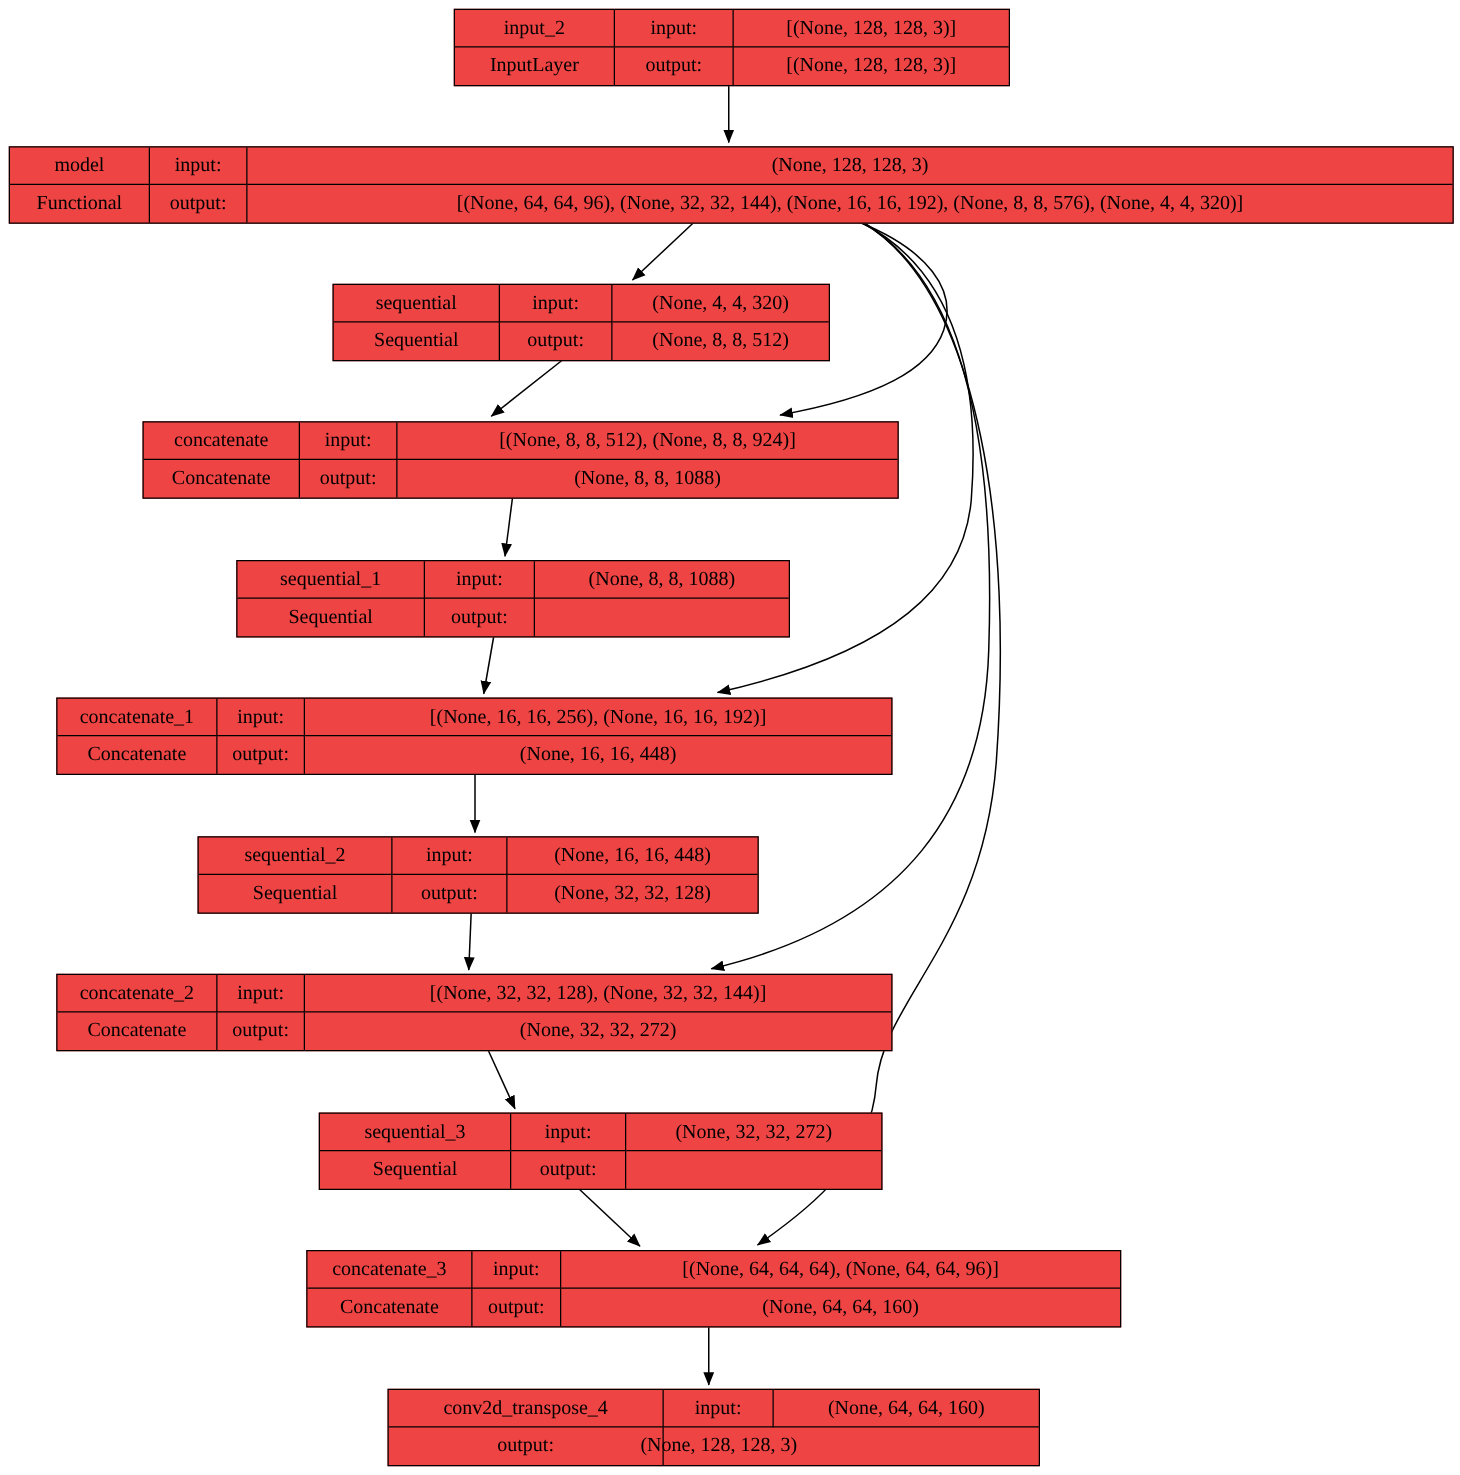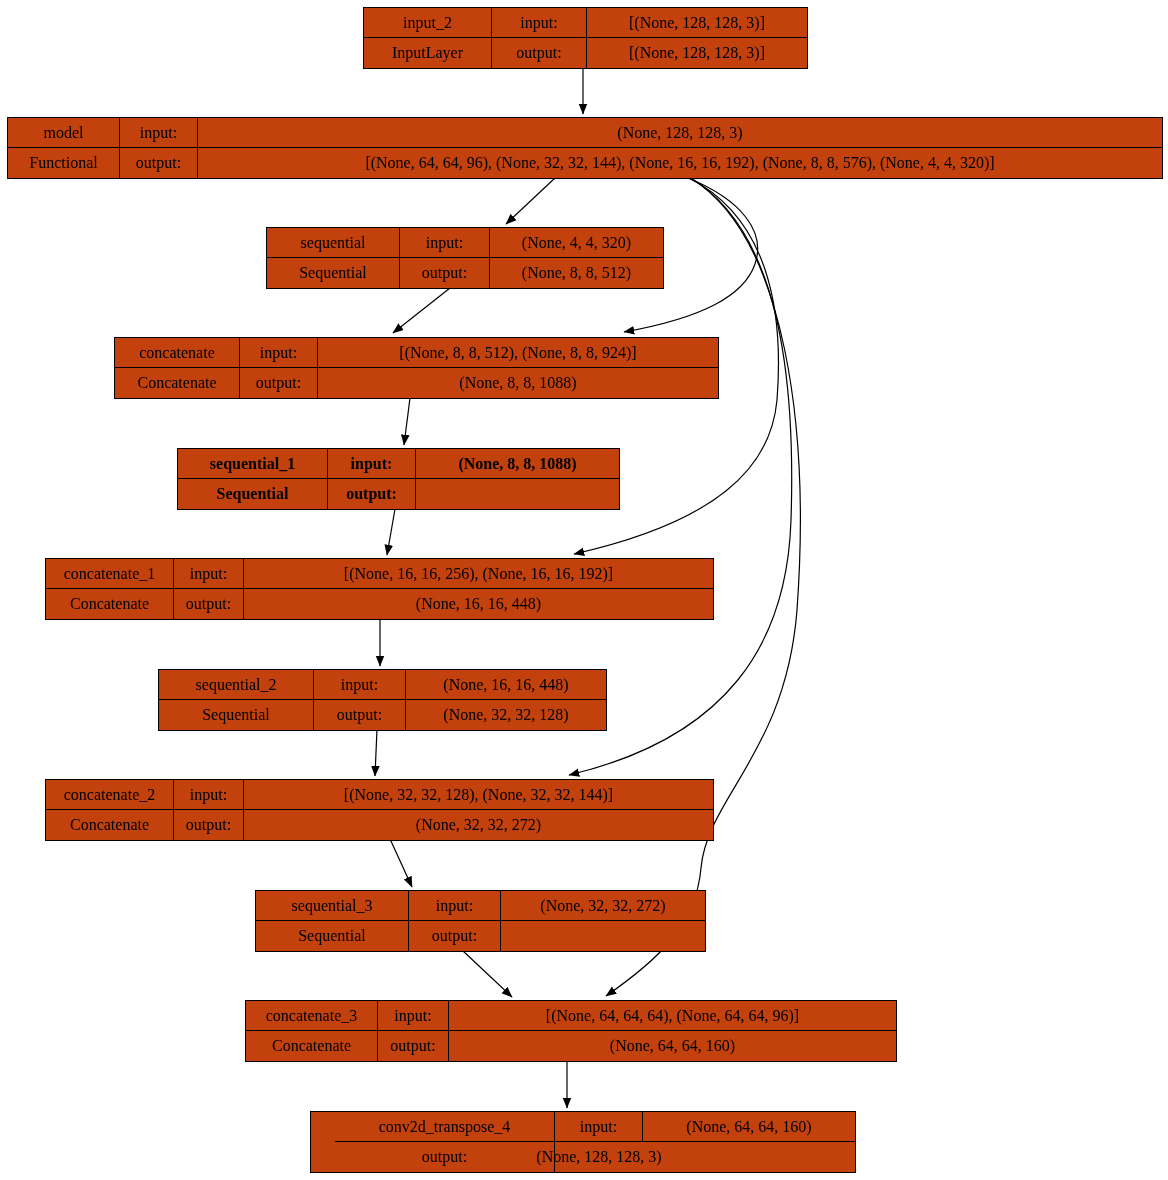--- a/index.html
+++ b/index.html
@@ -1,20 +1,20 @@
 <!DOCTYPE html>
 <html><head>
 <meta charset="utf-8">
 <style>
   html,body{margin:0;padding:0;background:#ffffff;}
   #canvas{position:relative;width:1168px;height:1180px;background:#ffffff;overflow:hidden;
           font-family:"Liberation Serif","DejaVu Serif",serif;color:#000;}
   #edges{position:absolute;left:0;top:0;width:1168px;height:1180px;}
   .node{position:absolute;display:grid;grid-template-rows:1fr 1fr;border:1px solid #000;
-        background:#c2410c;font-size:16px;line-height:1;}
+        background:#ef4444;font-size:16px;line-height:1;}
   .cell{display:flex;align-items:center;justify-content:center;padding:0 5px;
         white-space:nowrap;border-right:1px solid #000;border-bottom:1px solid #000;}
   .cell.last{border-right:none;}
   .cell.r2{border-bottom:none;}
   path.edge{fill:none;stroke:#000;stroke-width:1.2;}
 </style>
 </head>
 <body>
 
 <div id="canvas">
@@ -70,21 +70,21 @@
 
   <div class="node" style="left:114px;top:337px;width:603px;height:60px;grid-template-columns:125px 78px 1fr;">
     <div class="cell">concatenate</div>
     <div class="cell">input:</div>
     <div class="cell last">[(None, 8, 8, 512), (None, 8, 8, 924)]</div>
     <div class="cell r2">Concatenate</div>
     <div class="cell r2">output:</div>
     <div class="cell r2 last">(None, 8, 8, 1088)</div>
   </div>
 
-  <div class="node" style="left:177px;top:448px;width:441px;height:60px;grid-template-columns:150px 88px 1fr;font-weight:bold;">
+  <div class="node" style="left:189px;top:448px;width:441px;height:60px;grid-template-columns:150px 88px 1fr;">
     <div class="cell">sequential_1</div>
     <div class="cell">input:</div>
     <div class="cell last">(None, 8, 8, 1088)</div>
     <div class="cell r2">Sequential</div>
     <div class="cell r2">output:</div>
   </div>
 
   <div class="node" style="left:45px;top:558px;width:667px;height:60px;grid-template-columns:128px 70px 1fr;">
     <div class="cell">concatenate_1</div>
     <div class="cell">input:</div>
@@ -122,21 +122,21 @@
 
   <div class="node" style="left:245px;top:1000px;width:650px;height:60px;grid-template-columns:132px 71px 1fr;">
     <div class="cell">concatenate_3</div>
     <div class="cell">input:</div>
     <div class="cell last">[(None, 64, 64, 64), (None, 64, 64, 96)]</div>
     <div class="cell r2">Concatenate</div>
     <div class="cell r2">output:</div>
     <div class="cell r2 last">(None, 64, 64, 160)</div>
   </div>
 
-  <div class="node" style="left:310px;top:1111px;width:520px;height:60px;grid-template-columns:220px 88px 1fr;padding-left:24px;">
+  <div class="node" style="left:310px;top:1111px;width:520px;height:60px;grid-template-columns:220px 88px 1fr;">
     <div class="cell">conv2d_transpose_4</div>
     <div class="cell">input:</div>
     <div class="cell last">(None, 64, 64, 160)</div>
     <div class="cell r2">output:</div>
     <div class="cell r2 last">(None, 128, 128, 3)</div>
   </div>
 
 </div>
 
 </body></html>

